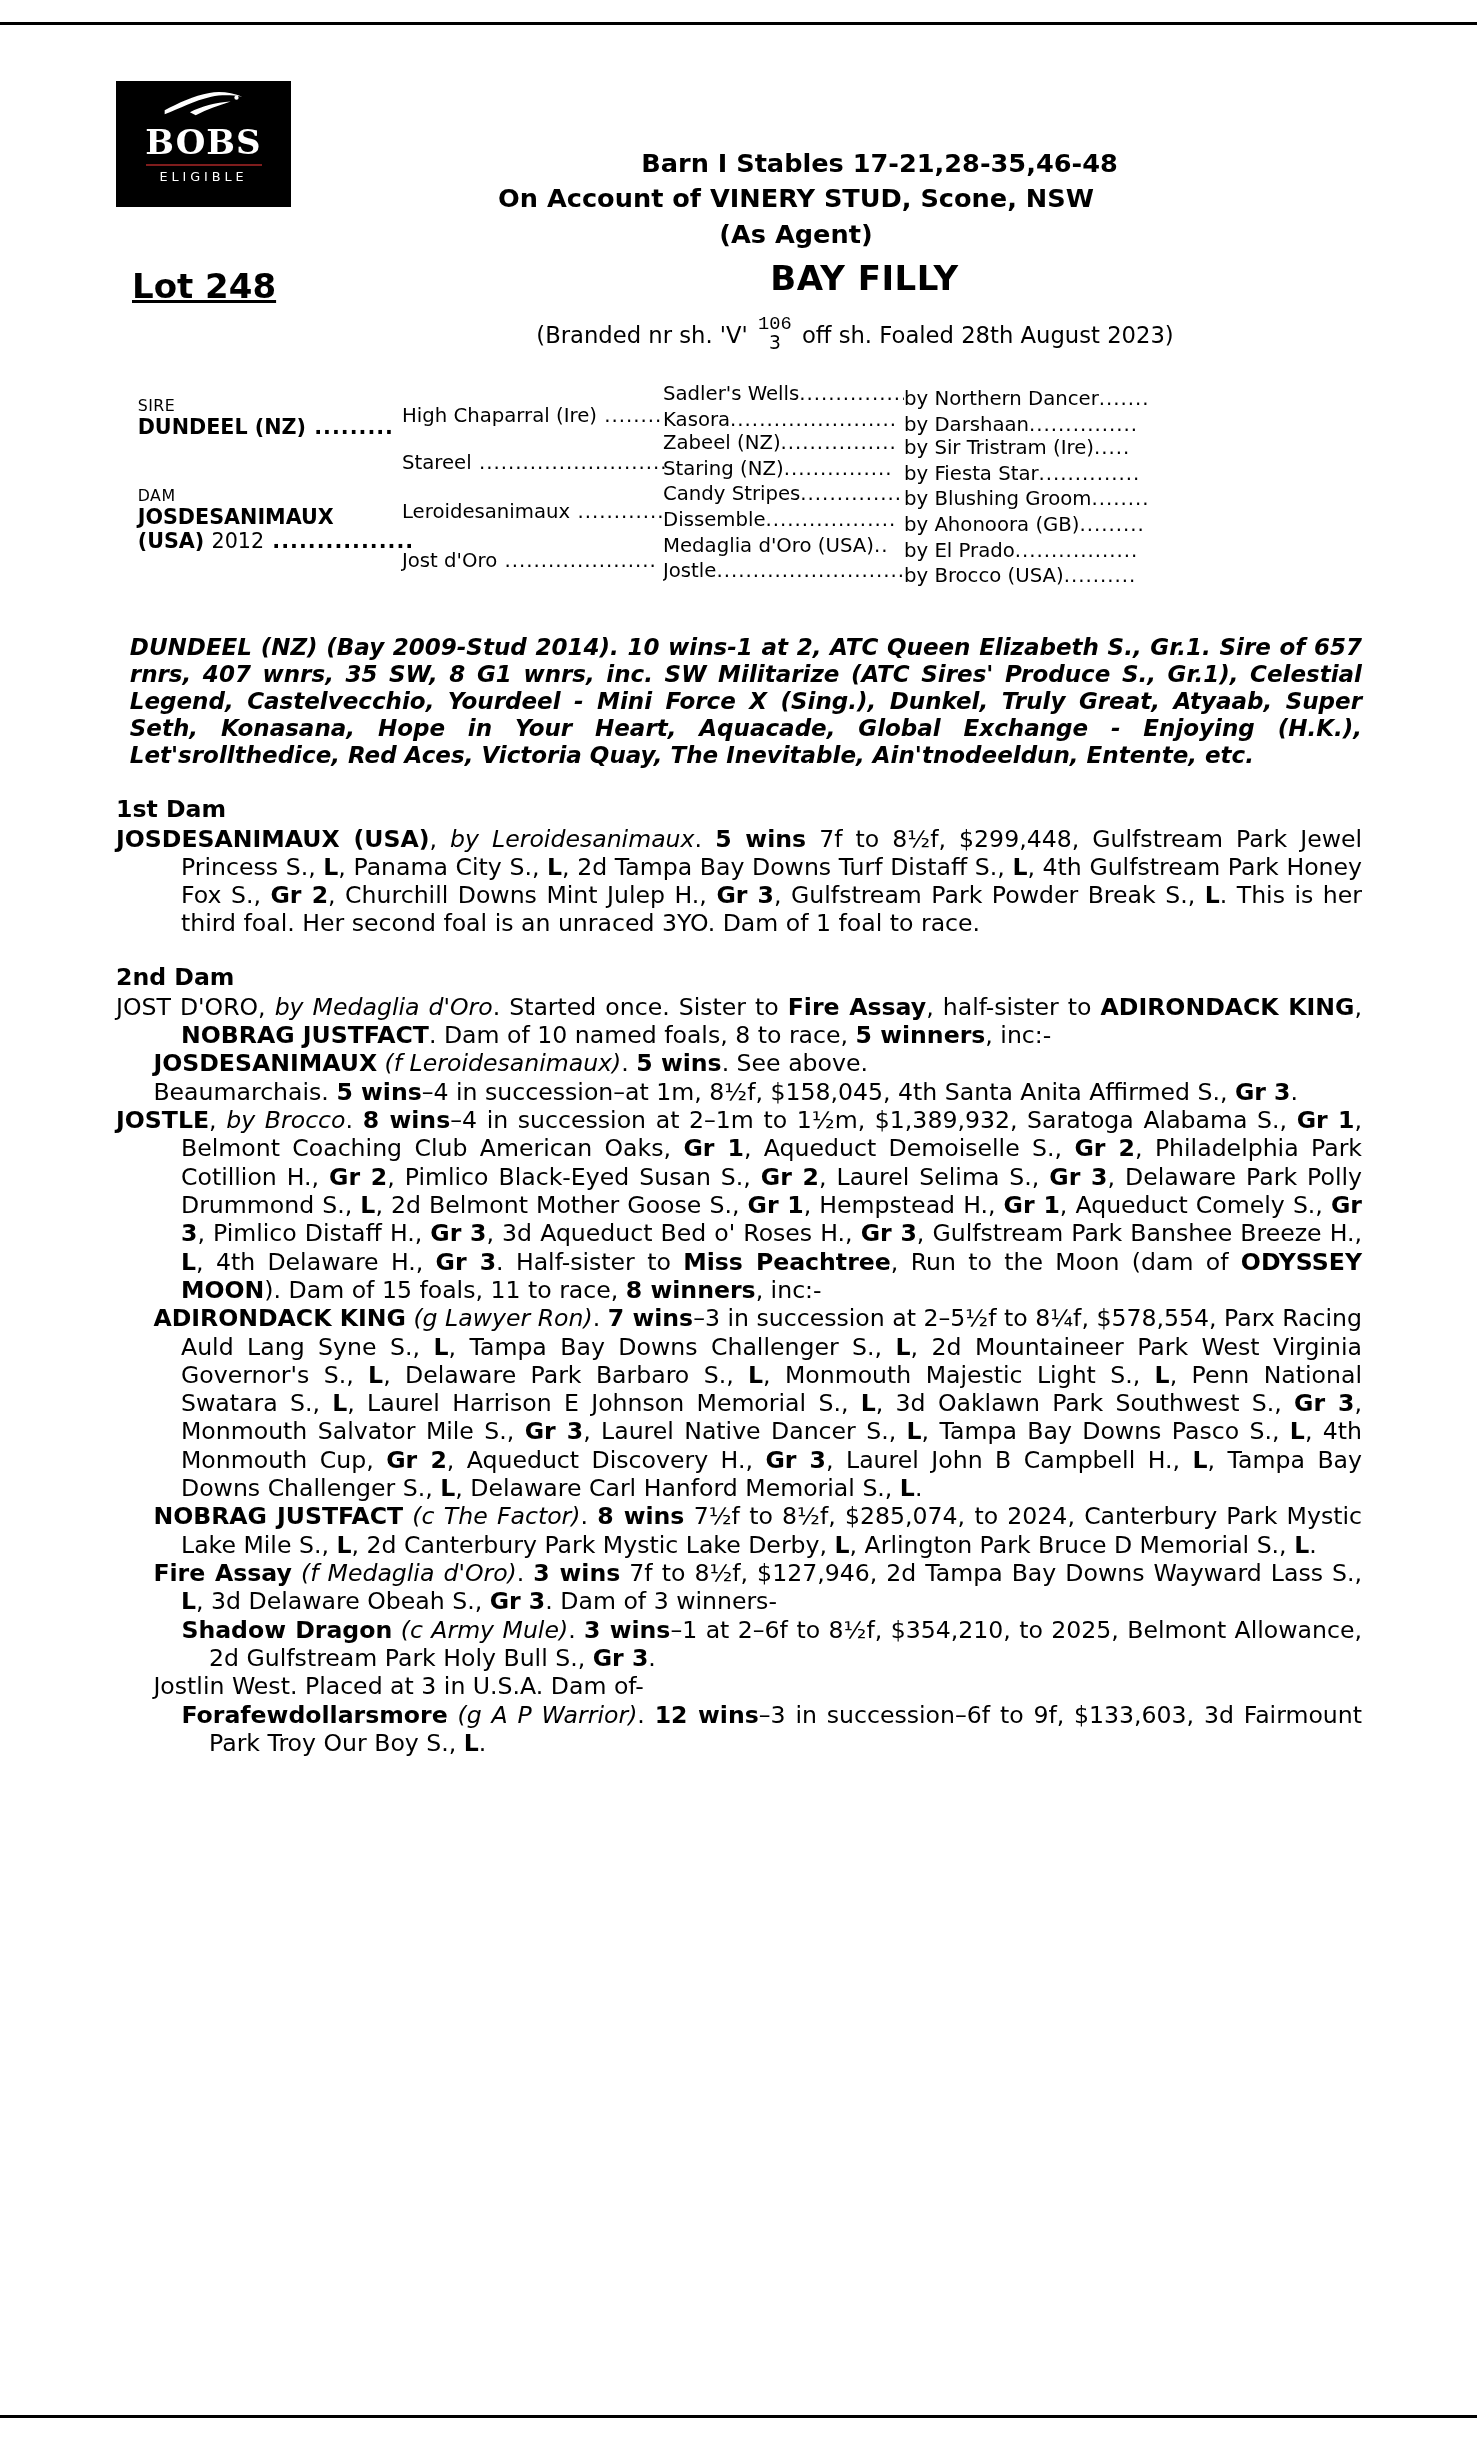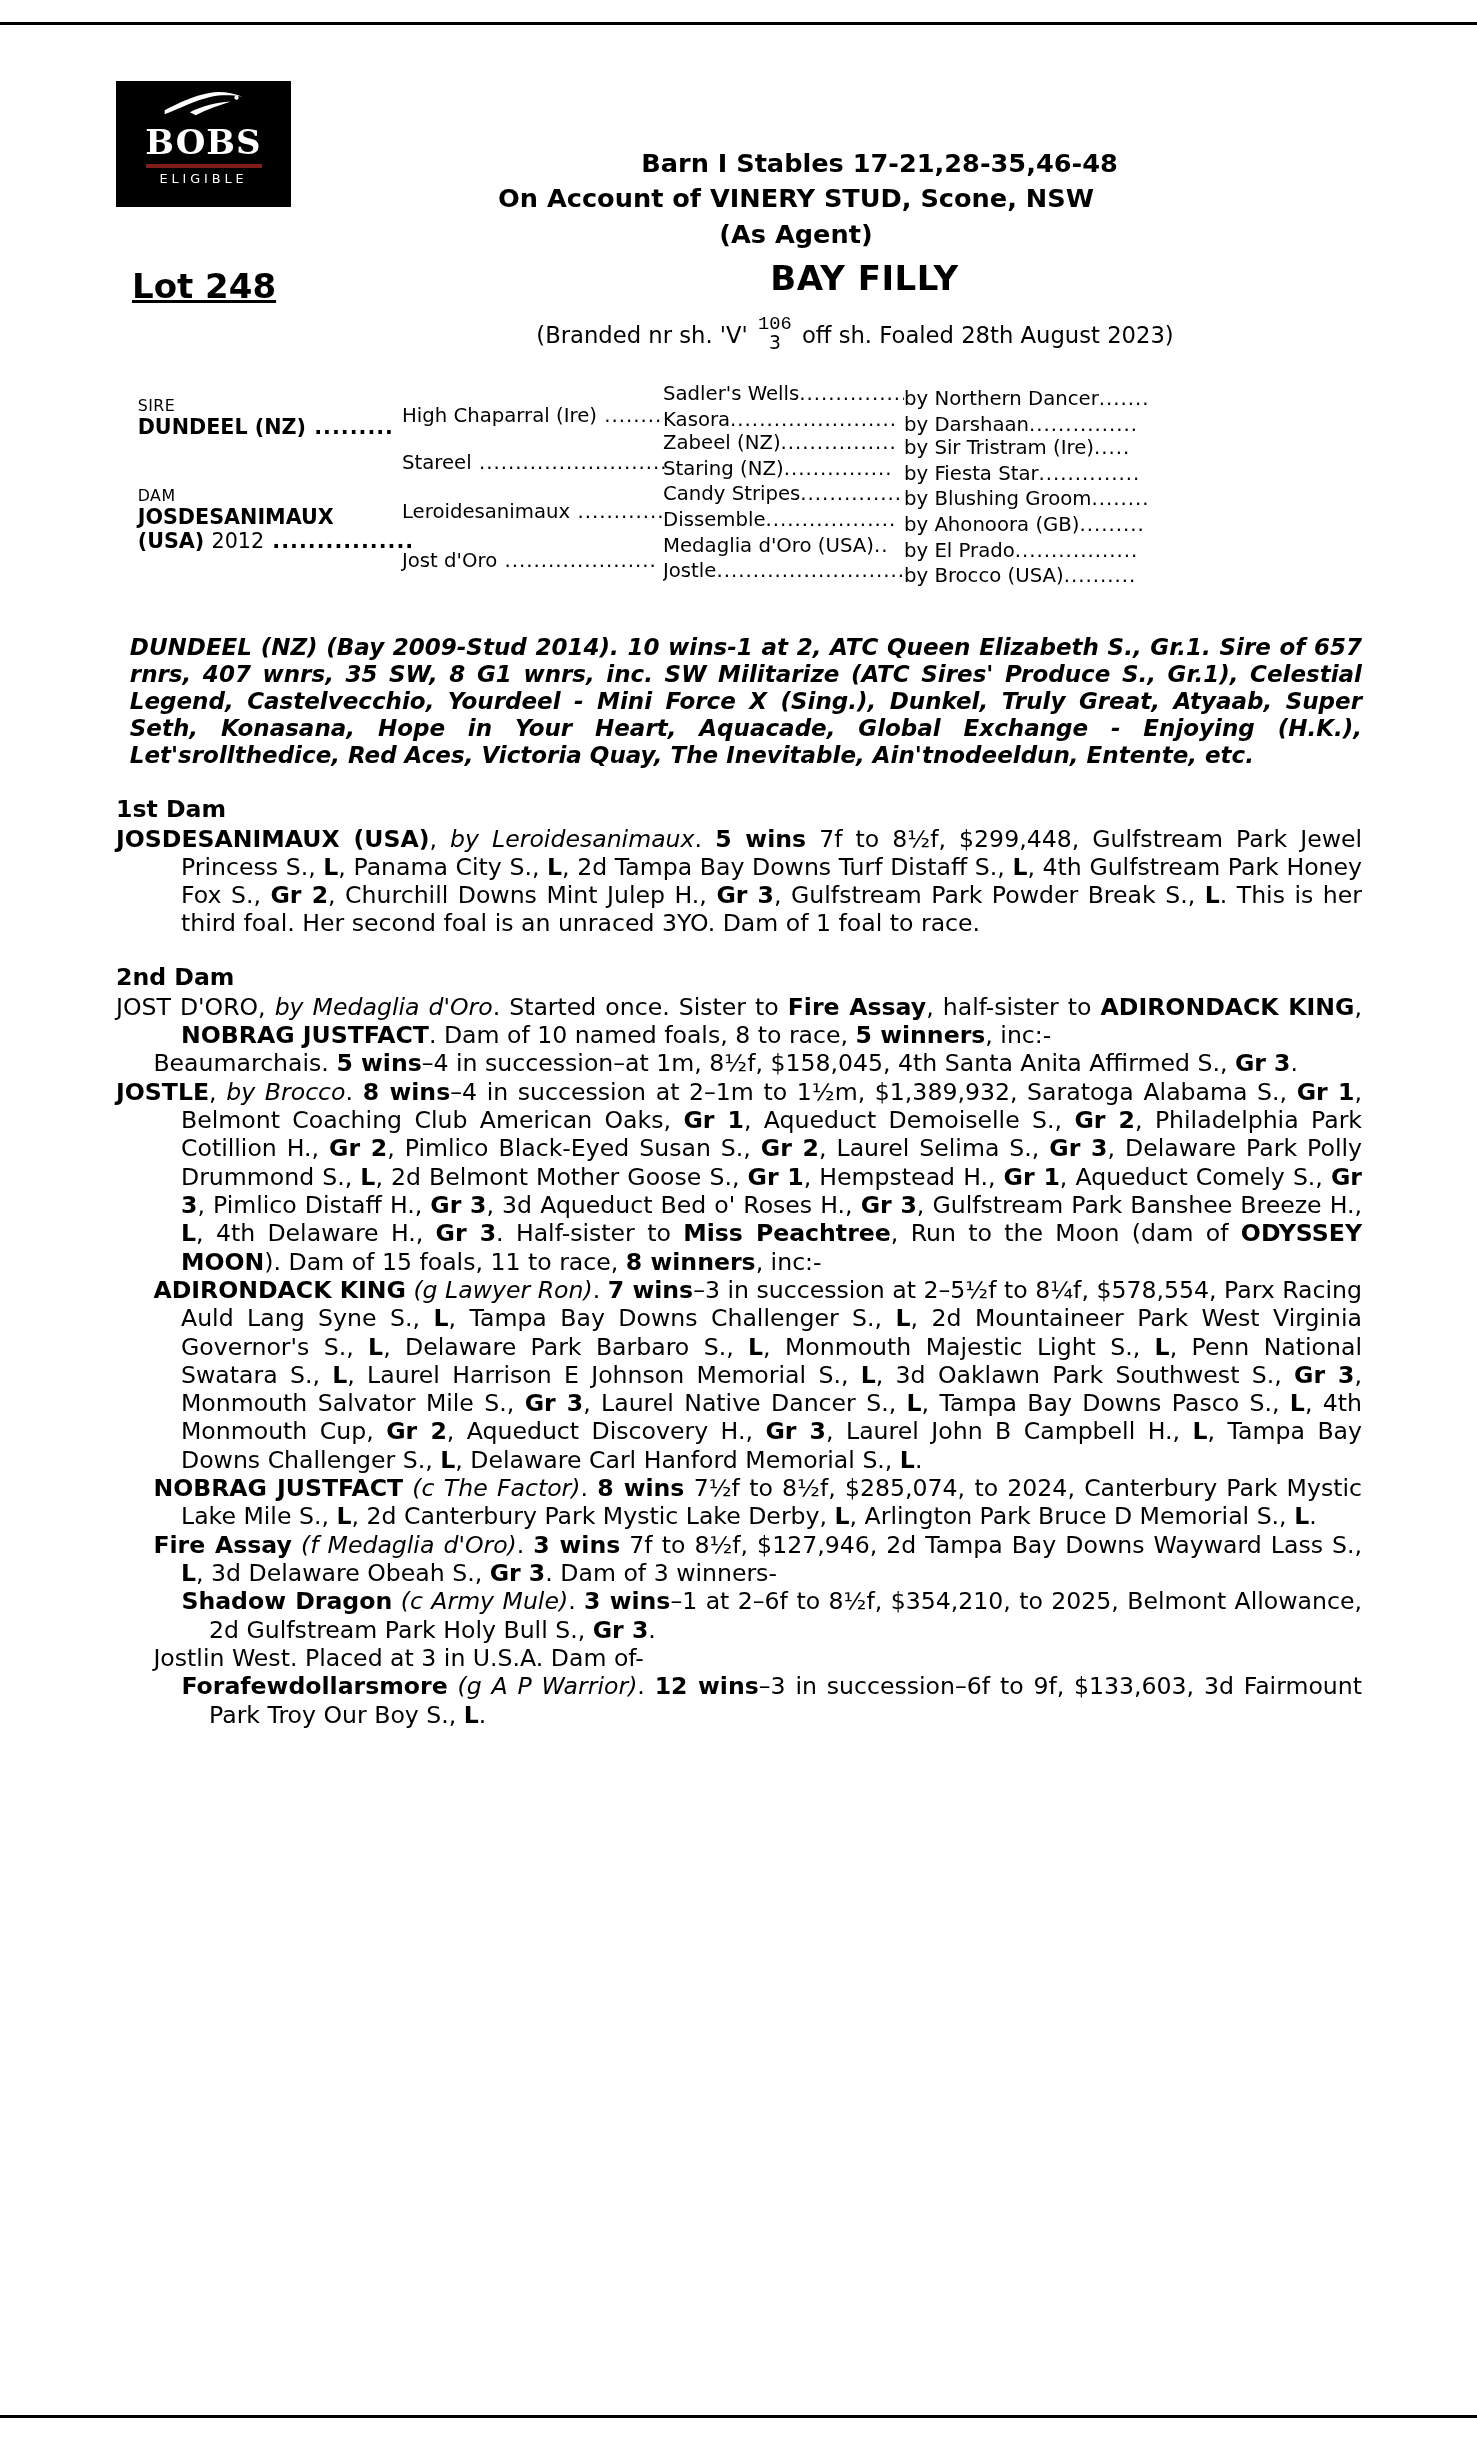--- a/index.html
+++ b/index.html
@@ -69,21 +69,21 @@
     font-size: 34px;
     letter-spacing: 1px;
     line-height: 37px;
     margin-top: 2px;
   }
   .logo .elig {
     font-family: "DejaVu Sans", sans-serif;
     font-size: 12.8px;
     letter-spacing: 3.9px;
     margin-top: 3px;
-    border-top: 4px solid #7f1d1d;
+    border-top: 2px solid #7f1d1d;
     padding-top: 3px;
     width: 116px;
     text-align: center;
   }
   .barn {
     position: absolute;
     left: 197px;
     top: 148px;
     width: 1133px;
     text-align: center;
@@ -280,20 +280,23 @@
   <div class="sec-head">1st Dam</div>
   <div class="para i0">
     <b>JOSDESANIMAUX (USA)</b>, <i>by Leroidesanimaux</i>. <b>5 wins</b> 7f to 8½f, $299,448, Gulfstream Park Jewel Princess S., <b>L</b>, Panama City S., <b>L</b>, 2d Tampa Bay Downs Turf Distaff S., <b>L</b>, 4th Gulfstream Park Honey Fox S., <b>Gr 2</b>, Churchill Downs Mint Julep H., <b>Gr 3</b>, Gulfstream Park Powder Break S., <b>L</b>. This is her third foal. Her second foal is an unraced 3YO. Dam of 1 foal to race.
   </div>
 
   <div class="sec-head">2nd Dam</div>
   <div class="para i0">
     JOST D'ORO, <i>by Medaglia d'Oro</i>. Started once. Sister to <b>Fire Assay</b>, half-sister to <b>ADIRONDACK KING</b>, <b>NOBRAG JUSTFACT</b>. Dam of 10 named foals, 8 to race, <b>5 winners</b>, inc:-
   </div>
   <div class="para ind1">
+    <b>JOSDESANIMAUX</b> <i>(f Leroidesanimaux)</i>. <b>5 wins</b>. See above.
+  </div>
+  <div class="para ind1">
     Beaumarchais. <b>5 wins</b>–4 in succession–at 1m, 8½f, $158,045, 4th Santa Anita Affirmed S., <b>Gr 3</b>.
   </div>
 
   <div class="para i0">
     <b>JOSTLE</b>, <i>by Brocco</i>. <b>8 wins</b>–4 in succession at 2–1m to 1½m, $1,389,932, Saratoga Alabama S., <b>Gr 1</b>, Belmont Coaching Club American Oaks, <b>Gr 1</b>, Aqueduct Demoiselle S., <b>Gr 2</b>, Philadelphia Park Cotillion H., <b>Gr 2</b>, Pimlico Black-Eyed Susan S., <b>Gr 2</b>, Laurel Selima S., <b>Gr 3</b>, Delaware Park Polly Drummond S., <b>L</b>, 2d Belmont Mother Goose S., <b>Gr 1</b>, Hempstead H., <b>Gr 1</b>, Aqueduct Comely S., <b>Gr 3</b>, Pimlico Distaff H., <b>Gr 3</b>, 3d Aqueduct Bed o' Roses H., <b>Gr 3</b>, Gulfstream Park Banshee Breeze H., <b>L</b>, 4th Delaware H., <b>Gr 3</b>. Half-sister to <b>Miss Peachtree</b>, Run to the Moon (dam of <b>ODYSSEY MOON</b>). Dam of 15 foals, 11 to race, <b>8 winners</b>, inc:-
   </div>
   <div class="para ind1">
     <b>ADIRONDACK KING</b> <i>(g Lawyer Ron)</i>. <b>7 wins</b>–3 in succession at 2–5½f to 8¼f, $578,554, Parx Racing Auld Lang Syne S., <b>L</b>, Tampa Bay Downs Challenger S., <b>L</b>, 2d Mountaineer Park West Virginia Governor's S., <b>L</b>, Delaware Park Barbaro S., <b>L</b>, Monmouth Majestic Light S., <b>L</b>, Penn National Swatara S., <b>L</b>, Laurel Harrison E Johnson Memorial S., <b>L</b>, 3d Oaklawn Park Southwest S., <b>Gr 3</b>, Monmouth Salvator Mile S., <b>Gr 3</b>, Laurel Native Dancer S., <b>L</b>, Tampa Bay Downs Pasco S., <b>L</b>, 4th Monmouth Cup, <b>Gr 2</b>, Aqueduct Discovery H., <b>Gr 3</b>, Laurel John B Campbell H., <b>L</b>, Tampa Bay Downs Challenger S., <b>L</b>, Delaware Carl Hanford Memorial S., <b>L</b>.
   </div>
   <div class="para ind1">

